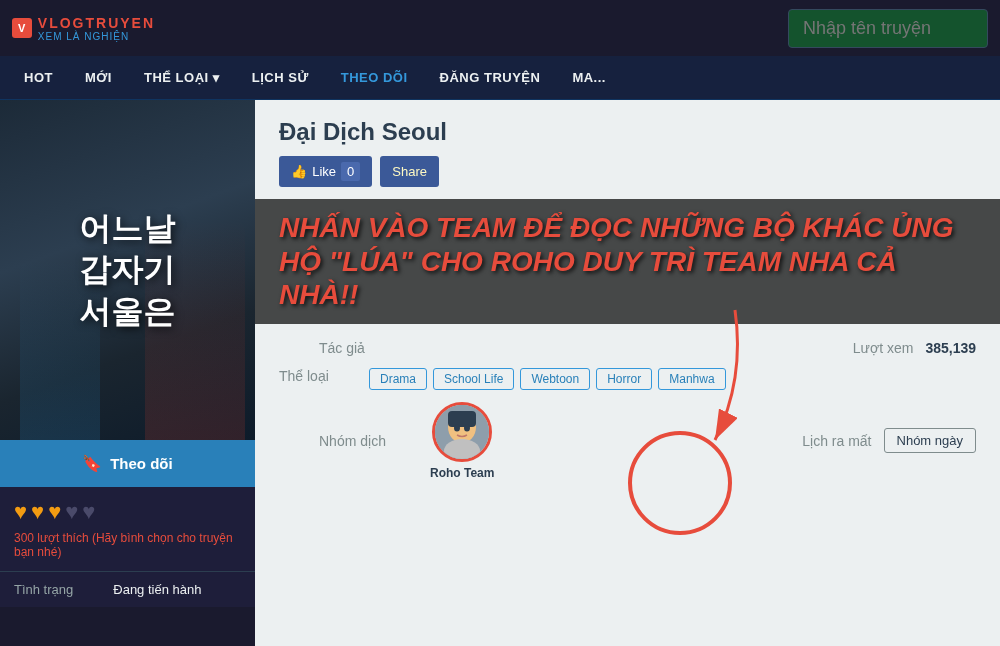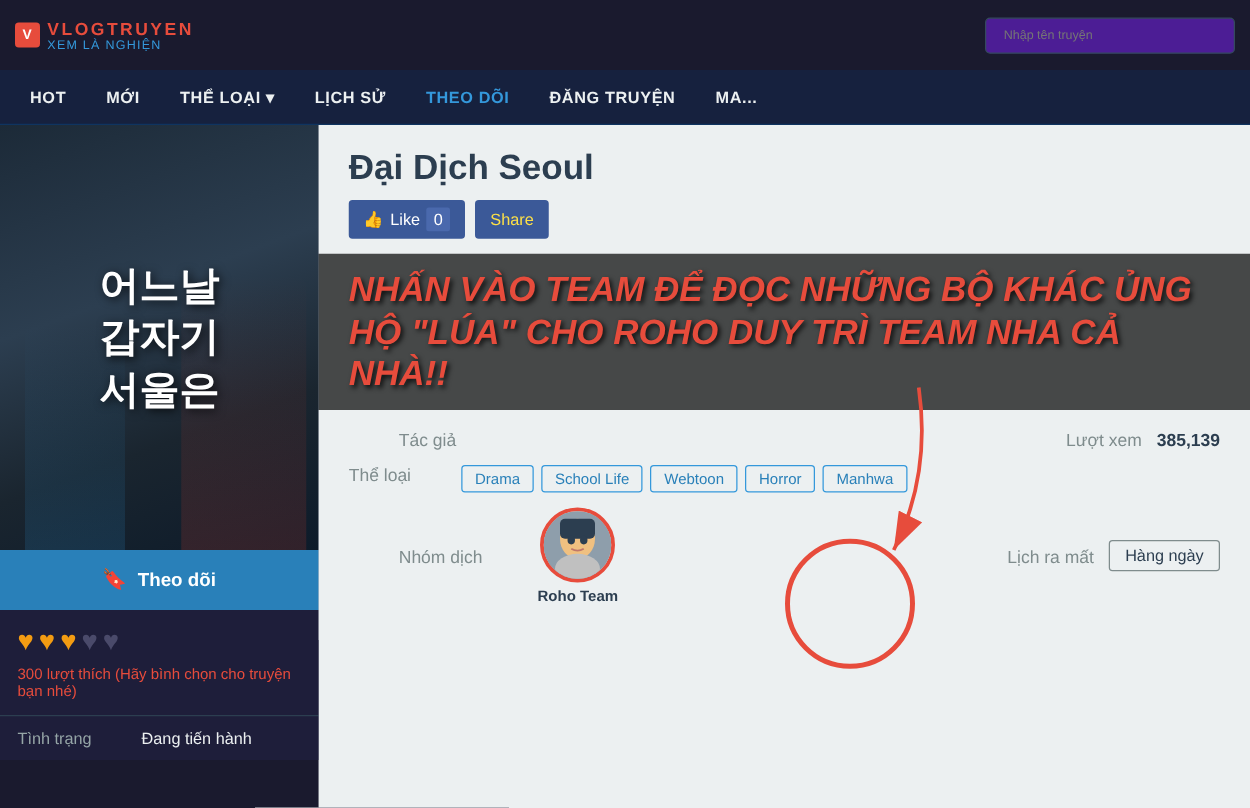--- a/index.html
+++ b/index.html
@@ -38,26 +38,26 @@
       font-weight: bold;
       font-size: 14px;
       letter-spacing: 2px;
     }
     .logo-bottom {
       color: #3498db;
       font-size: 10px;
       letter-spacing: 1px;
     }
     .search-box {
-      background: #4c1d95;
+      background: #14532d;
       border: 1px solid #34495e;
       color: #aaa;
       padding: 8px 14px;
       border-radius: 4px;
-      font-size: 10px;
+      font-size: 18px;
       width: 200px;
     }
 
     
     .nav {
       background: #16213e;
       display: flex;
       align-items: center;
       height: 44px;
       padding: 0 8px;
@@ -184,21 +184,21 @@
       background: #ecf0f1;
       position: relative;
     }
 
     
     .title-area {
       padding: 18px 24px 12px;
       background: #ecf0f1;
     }
     .manga-title {
-      font-size: 28px;
+      font-size: 24px;
       font-weight: bold;
       color: #2c3e50;
       margin-bottom: 10px;
     }
 
     
     .action-buttons {
       display: flex;
       gap: 8px;
       margin-bottom: 0;
@@ -215,21 +215,21 @@
       cursor: pointer;
       border: none;
     }
     .like-count {
       background: #4a69ad;
       padding: 2px 6px;
       border-radius: 2px;
     }
     .share-btn {
       background: #3b5998;
-      color: #fde047;
+      color: #fef9c3;
       padding: 6px 12px;
       border-radius: 3px;
       font-size: 13px;
       cursor: pointer;
       border: none;
     }
 
     
     .promo-overlay {
       background: rgba(0,0,0,0.7);
@@ -480,21 +480,21 @@
                   <ellipse cx="32" cy="23" rx="3" ry="3.5" fill="#2c3e50"></ellipse>
                   <path d="M22 30 Q27 33 32 30" stroke="#c0786a" stroke-width="1.5" fill="none"></path>
                 </svg>
               </div>
             </div>
             <span class="translator-name">Roho Team</span>
           </div>
         </div>
         <div class="info-right-side">
           <span class="info-right-label">Lịch ra mất</span>
-          <button class="schedule-btn">Hàng ngày</button>
+          <button class="schedule-btn">Nhóm ngày</button>
         </div>
       </div>
 
     </div>
 
     <svg style="position:absolute;top:328px;left:370px;width:110px;height:110px;pointer-events:none;" viewBox="0 0 110 110">
       <circle cx="55" cy="55" r="50" fill="none" stroke="#e74c3c" stroke-width="4"></circle>
     </svg>
 
     <svg style="position:absolute;top:200px;left:420px;width:80px;height:150px;pointer-events:none;" viewBox="0 0 80 150">

